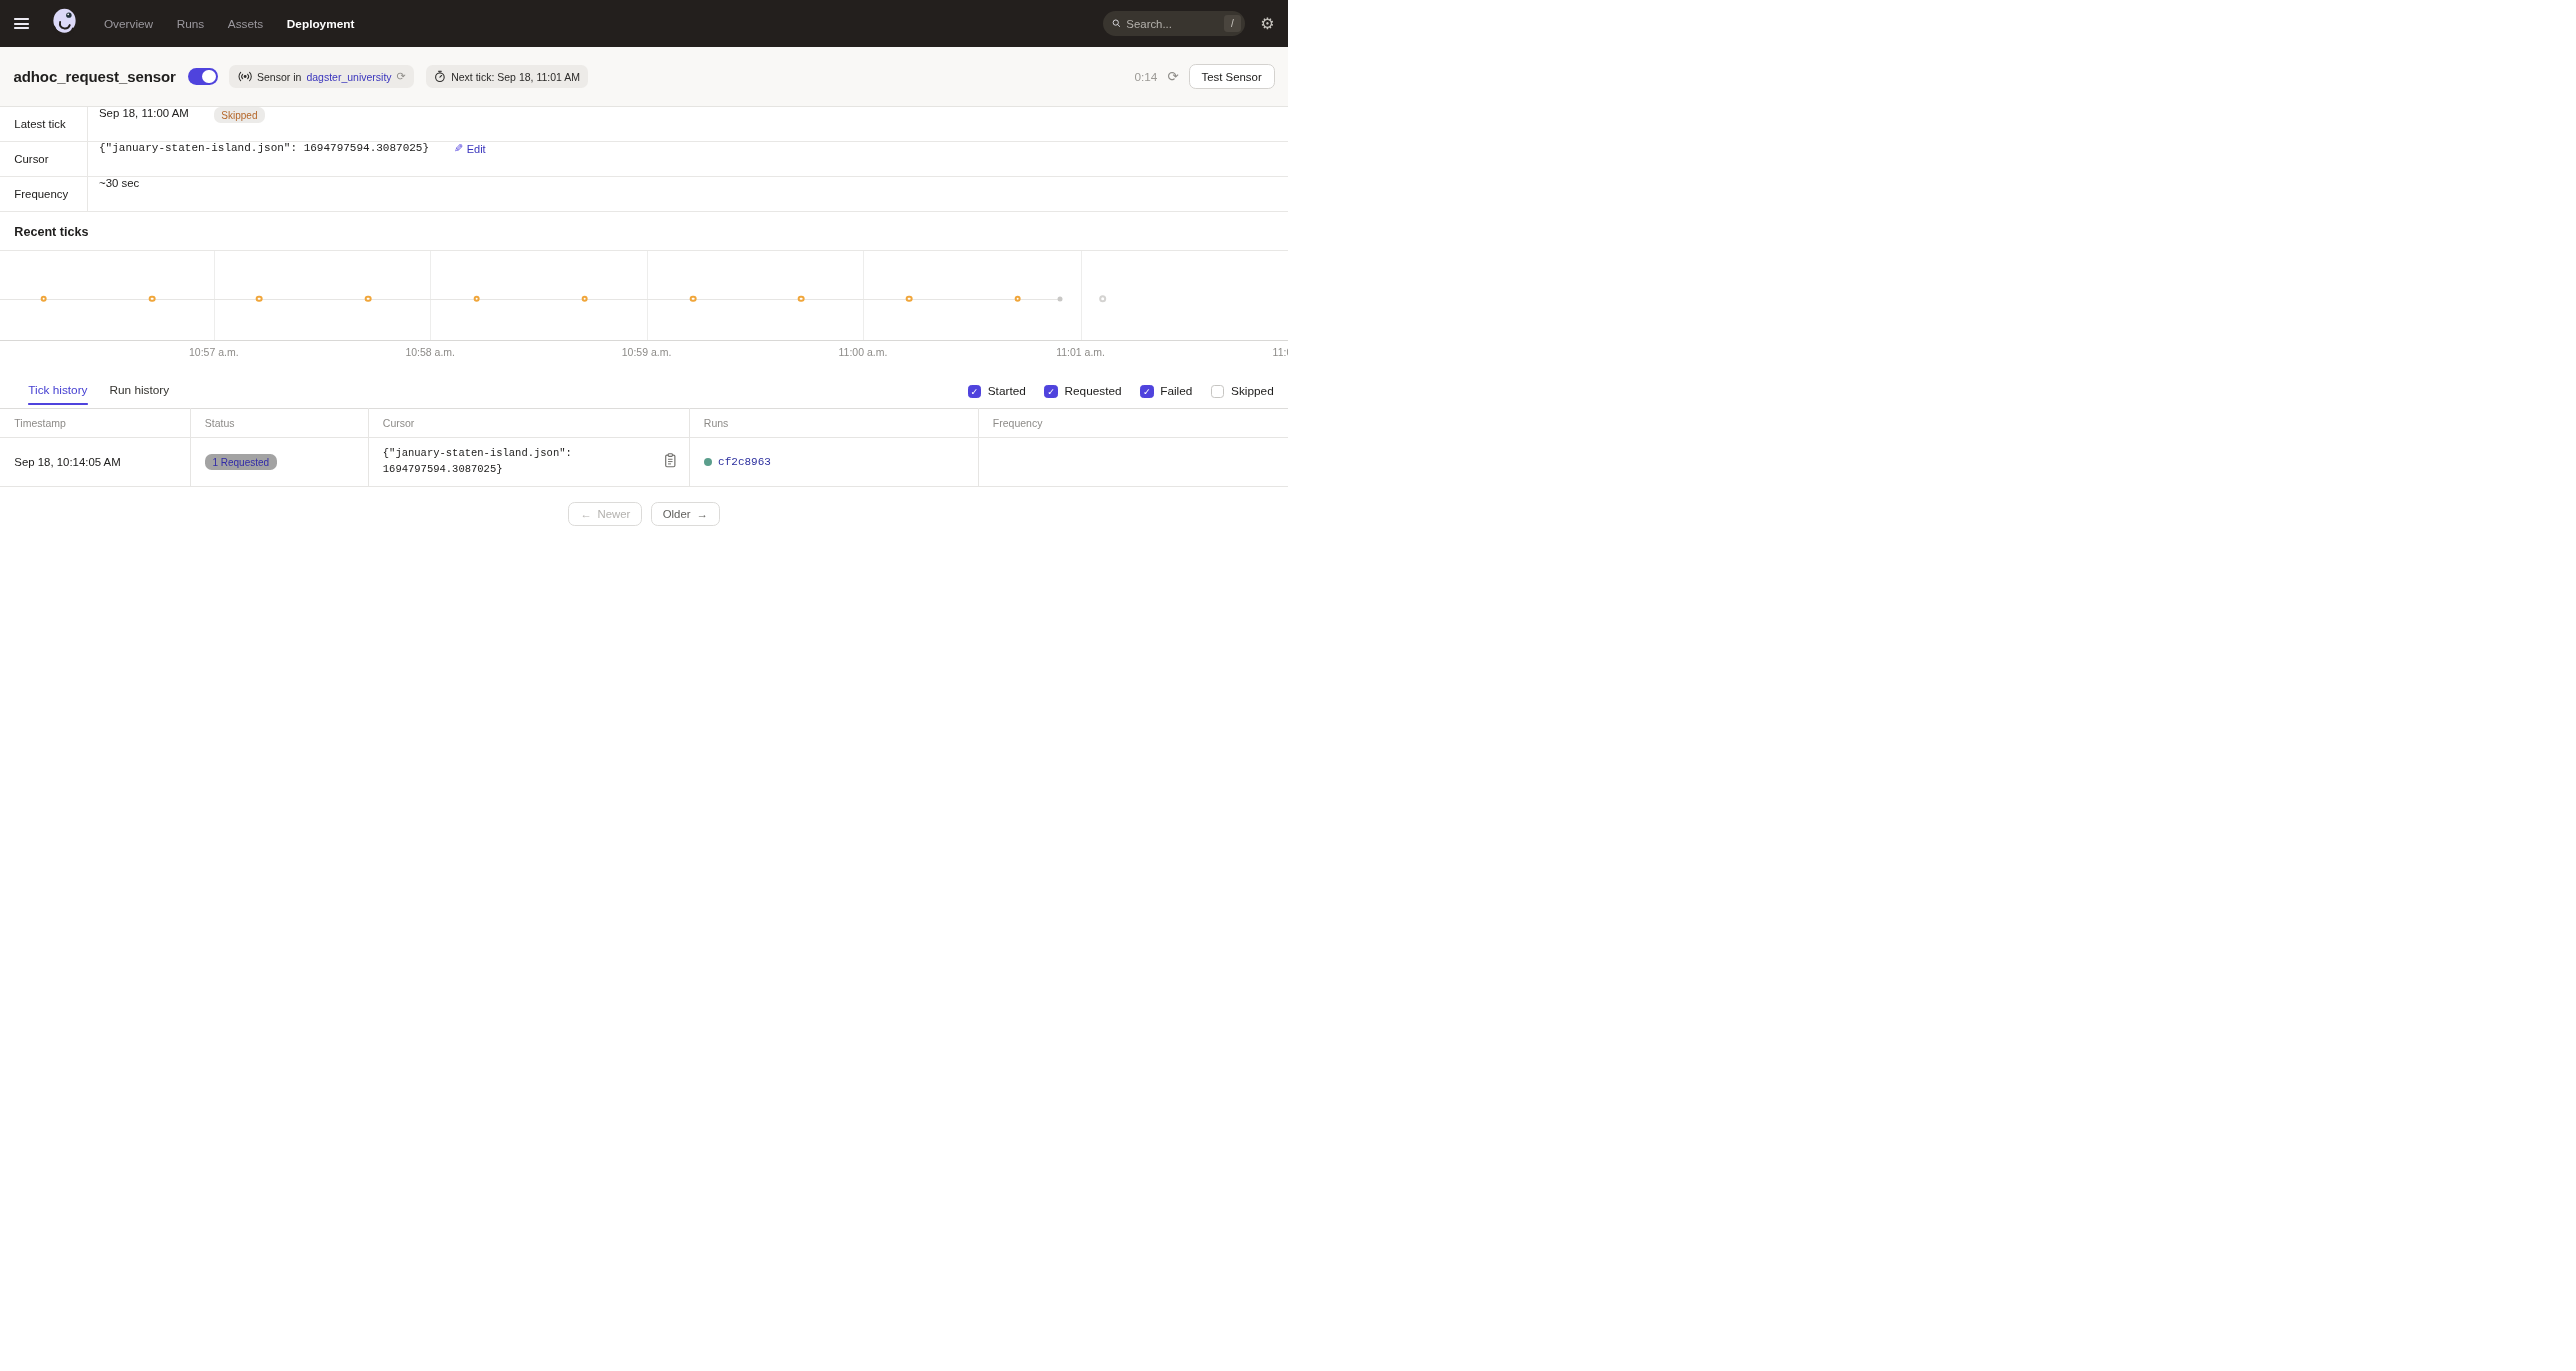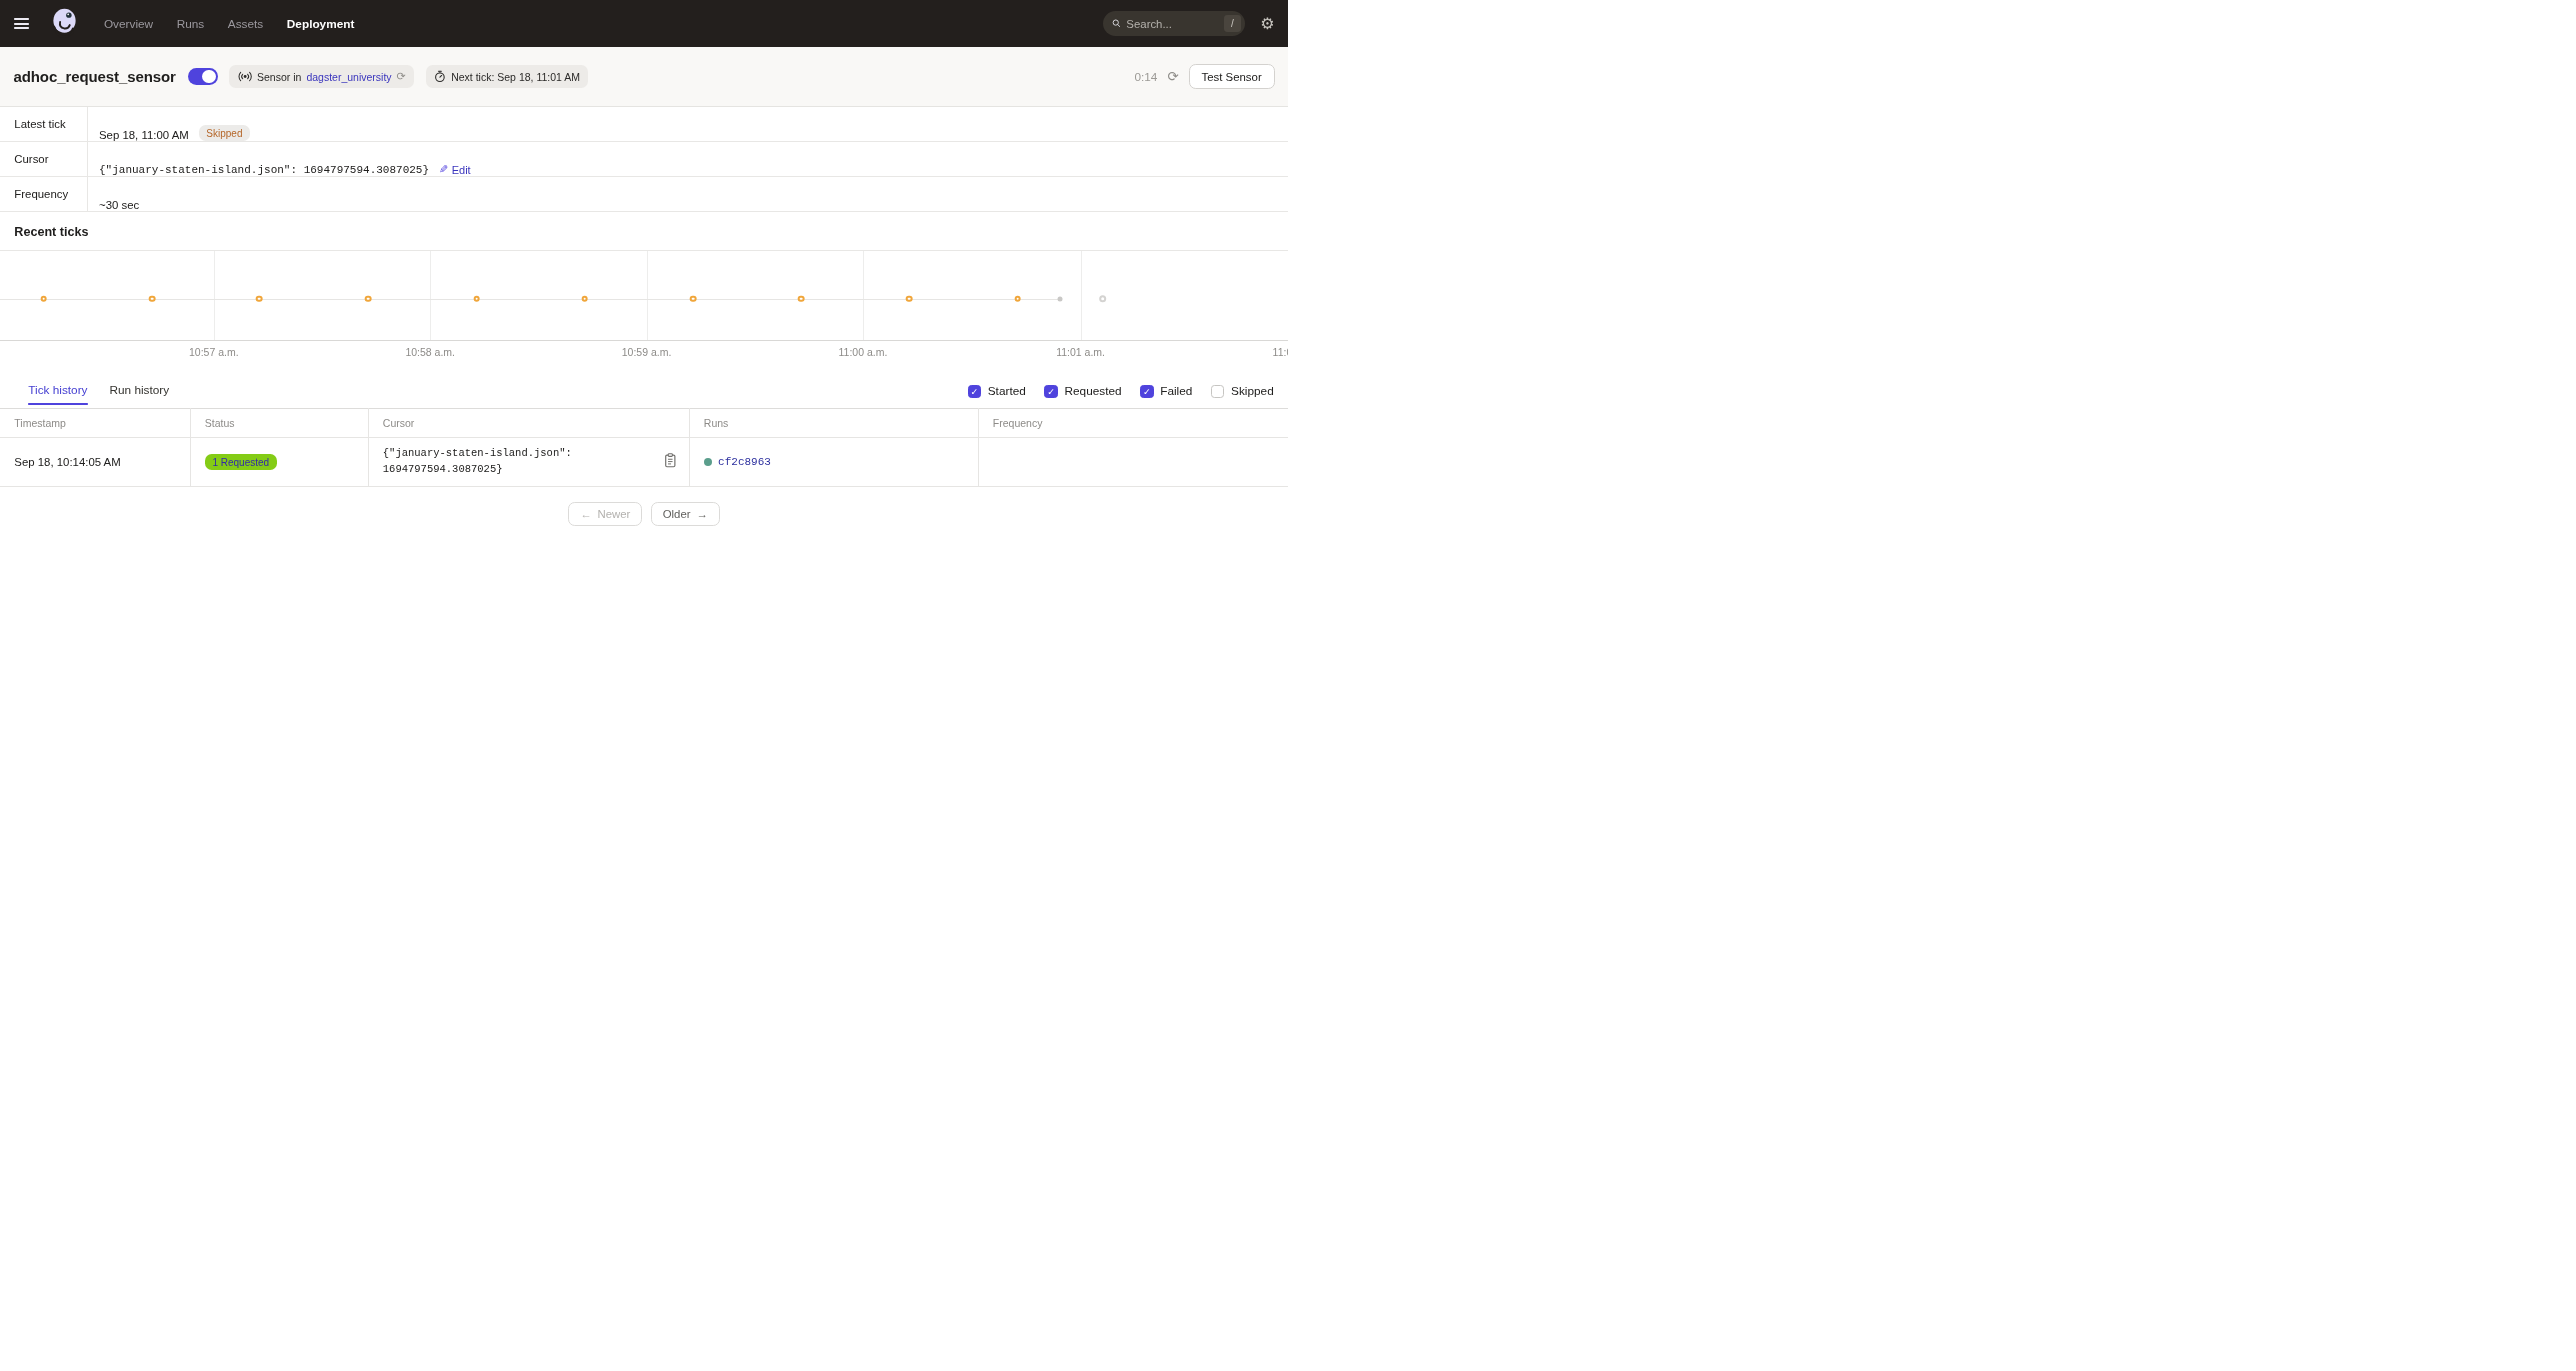--- a/index.html
+++ b/index.html
@@ -50,21 +50,21 @@
   .header-right { margin-left:auto; display:flex; align-items:center; gap:10px; }
   .countdown { color:#9c9a96; font-size:11.8px; }
   .refresh-btn { color:#8e8c88; font-size:13.5px; background:none; border:none; cursor:pointer; line-height:1; }
   .test-btn { background:#fff; border:0.8px solid #d4d2cf; border-radius:6.7px; padding:5.9px 11.8px;
     font-size:11.4px; color:#21201f; cursor:pointer; font-family:inherit; }
 
   
   .meta-row { display:flex; border-bottom:0.8px solid #e8e7e5; min-height:35px; align-items:stretch; }
   .meta-label { width:88px; flex:none; border-right:0.8px solid #e8e7e5; display:flex;
     align-items:center; padding-left:14.3px; font-size:11.4px; color:#21201f; }
-  .meta-value { display:flex; align-items:flex-end; padding-left:11px; gap:10px; font-size:11.4px; }
+  .meta-value { display:flex; align-items:flex-start; padding-left:11px; gap:25px; font-size:11.4px; }
   .badge-skipped { background:#ecebe9; color:#b5672a; border-radius:6.7px; padding:2.5px 7.6px; font-size:10px; }
   a.plain-link { color:#3a35bd; text-decoration:none; cursor:pointer; }
   .meta-code { font-size:11px; color:#21201f; }
   .edit-link { display:inline-flex; align-items:center; gap:3.4px; color:#3a35bd; font-size:11px;
     background:none; border:none; cursor:pointer; font-family:inherit; }
   .pencil { color:#5b4be0; font-size:11px; display:inline-block; transform:scaleX(-1); }
 
   
   .section-title { font-size:12.6px; font-weight:700; padding:12.6px 14.3px 11px; color:#1f1e1d; }
   .chart-wrap { border-top:0.8px solid #e8e7e5; }
@@ -94,21 +94,21 @@
 
   
   table.ticks { width:100%; border-collapse:collapse; border-top:0.8px solid #dddcda; }
   table.ticks th { text-align:left; font-weight:400; font-size:10.5px; color:#8d8b88;
     padding:7.6px 10px 7.6px 14.3px; border-bottom:0.8px solid #e6e5e3; border-right:0.8px solid #e6e5e3; }
   table.ticks th:last-child, table.ticks td:last-child { border-right:none; }
   table.ticks td { vertical-align:middle; padding:8.4px 10px 8.4px 14.3px;
     border-bottom:0.8px solid #e6e5e3; border-right:0.8px solid #e6e5e3; font-size:11.4px; }
   col.c-timestamp{width:190px;} col.c-status{width:178px;} col.c-cursor{width:321px;}
   col.c-runs{width:289px;} col.c-requests{width:auto;}
-  .badge-requested { background:#84cc16; color:#322ba8; border-radius:6.7px; padding:2.5px 7.6px;
+  .badge-requested { background:#a3a3a3; color:#322ba8; border-radius:6.7px; padding:2.5px 7.6px;
     font-size:10px; white-space:nowrap; }
   .cursor-cell { display:flex; align-items:flex-start; gap:8.4px; }
   .cursor-text { font-size:10.5px; line-height:1.5; word-break:break-word; max-width:253px; }
   .copy-btn { background:none; border:none; cursor:pointer; margin-left:auto; padding:1.7px; align-self:center; }
   .run-cell { display:flex; align-items:center; gap:5.9px; }
   .run-dot { width:8.4px; height:8.4px; border-radius:50%; background:#5b9e8c; flex:none; }
   .run-link { font-size:11px; color:#2c2f9e; text-decoration:none; cursor:pointer; }
 
   
   .pagination { display:flex; justify-content:center; gap:8.4px; margin-top:15px; }

